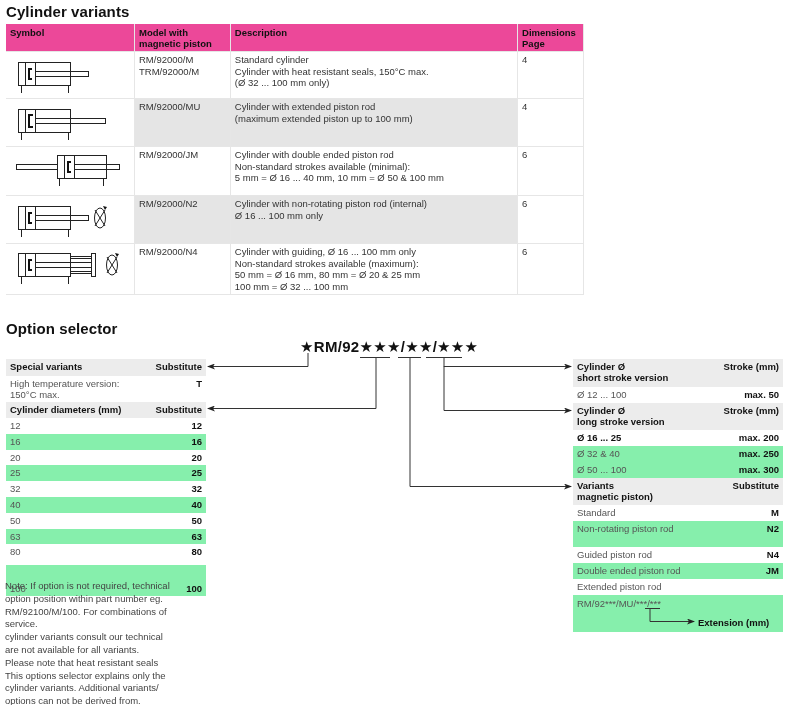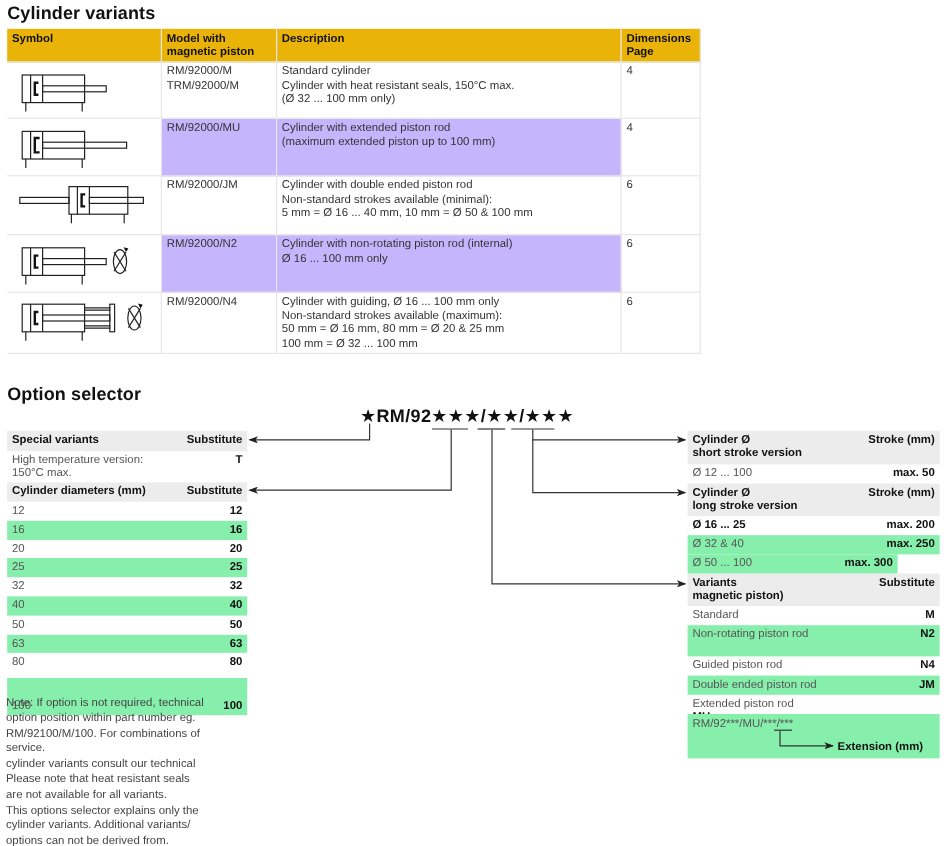--- a/index.html
+++ b/index.html
@@ -2,23 +2,23 @@
 <html><head>
   <meta charset="utf-8">
   <style>
     * { box-sizing: border-box; margin: 0; padding: 0; }
     html, body { width: 790px; height: 705px; background: #ffffff; overflow: hidden; }
     body { font-family: "Liberation Sans", "DejaVu Sans", sans-serif; color: #1a1a1a; position: relative; }
     .h1 { position: absolute; font-weight: bold; font-size: 15px; color: #111; letter-spacing: 0.1px; }
     
     .vt { position: absolute; left: 6px; top: 24px; width: 578px; border-collapse: collapse; font-size: 9.5px; }
     .vt td, .vt th { border-right: 1px solid #e6e6e6; border-bottom: 1px solid #e6e6e6; vertical-align: top; text-align: left; }
-    .vt th { background: #eab308; font-weight: bold; font-size: 9.5px; padding: 3px 4px 2px 4px; line-height: 11px; color: #111; }
+    .vt th { background: #ec4899; font-weight: bold; font-size: 9.5px; padding: 3px 4px 2px 4px; line-height: 11px; color: #111; }
     .vt td { padding: 2px 4px; line-height: 11.5px; color: #333; }
-    .vt tr.shade td.sh { background: #c4b5fd; }
+    .vt tr.shade td.sh { background: #e5e5e5; }
     .vt td.sym { padding: 0; position: relative; }
     .vt td.sym svg { display: block; }
     .col-sym { width: 128px; } .col-mod { width: 96px; } .col-desc { width: 288px; } .col-pg { width: 66px; }
     .line { display: block; white-space: nowrap; }
     
     .code { position: absolute; left: 300px; top: 338px; font-weight: bold; font-size: 15px; letter-spacing: 0.3px; color: #111; white-space: nowrap; }
     .st { position: absolute; font-size: 9.5px; }
     .row { position: absolute; display: flex; justify-content: space-between; align-items: flex-start; padding: 2px 4px; line-height: 11px; }
     .row.hd { background: #ececec; font-weight: bold; color: #111; }
     .row.alt { background: #86efac; }
@@ -262,22 +262,22 @@
       </div>
     </div>
 </div>
 
 <div class="note">
   <span class="line">Note: If option is not required, technical</span>
   <span class="line">option position within part number eg.</span>
   <span class="line">RM/92100/M/100. For combinations of</span>
   <span class="line">service.</span>
   <span class="line">cylinder variants consult our technical</span>
+  <span class="line">are not available for all variants.</span>
   <span class="line">Please note that heat resistant seals</span>
-  <span class="line">are not available for all variants.</span>
   <span class="line">This options selector explains only the</span>
   <span class="line">cylinder variants. Additional variants/</span>
   <span class="line">options can not be derived from.</span>
 </div>
 
 <div class="st">
   <div class="row hd" style="left:573px;top:359px;width:210px;height:28px;">
     <span class="l">
       <span class="line">Cylinder Ø</span>
       <span class="line">short stroke version</span>
@@ -299,21 +299,21 @@
     <span class="r">Stroke (mm)</span>
   </div>
   <div class="row" style="left:573px;top:430px;width:210px;height:16px;">
     <span class="l" style="font-weight:bold;color:#111;">Ø 16 ... 25</span>
     <span class="r">max. 200</span>
   </div>
   <div class="row alt" style="left:573px;top:446px;width:210px;height:16px;">
     <span class="l">Ø 32 &amp; 40</span>
     <span class="r">max. 250</span>
   </div>
-  <div class="row alt" style="left:573px;top:462px;width:175px;height:16px;">
+  <div class="row alt" style="left:573px;top:462px;width:210px;height:16px;">
     <span class="l">Ø 50 ... 100</span>
     <span class="r">max. 300</span>
   </div>
 </div>
 
 <div class="st">
   <div class="row hd" style="left:573px;top:478px;width:210px;height:27px;">
     <span class="l">
       <span class="line">Variants</span>
       <span class="line">magnetic piston)</span>

